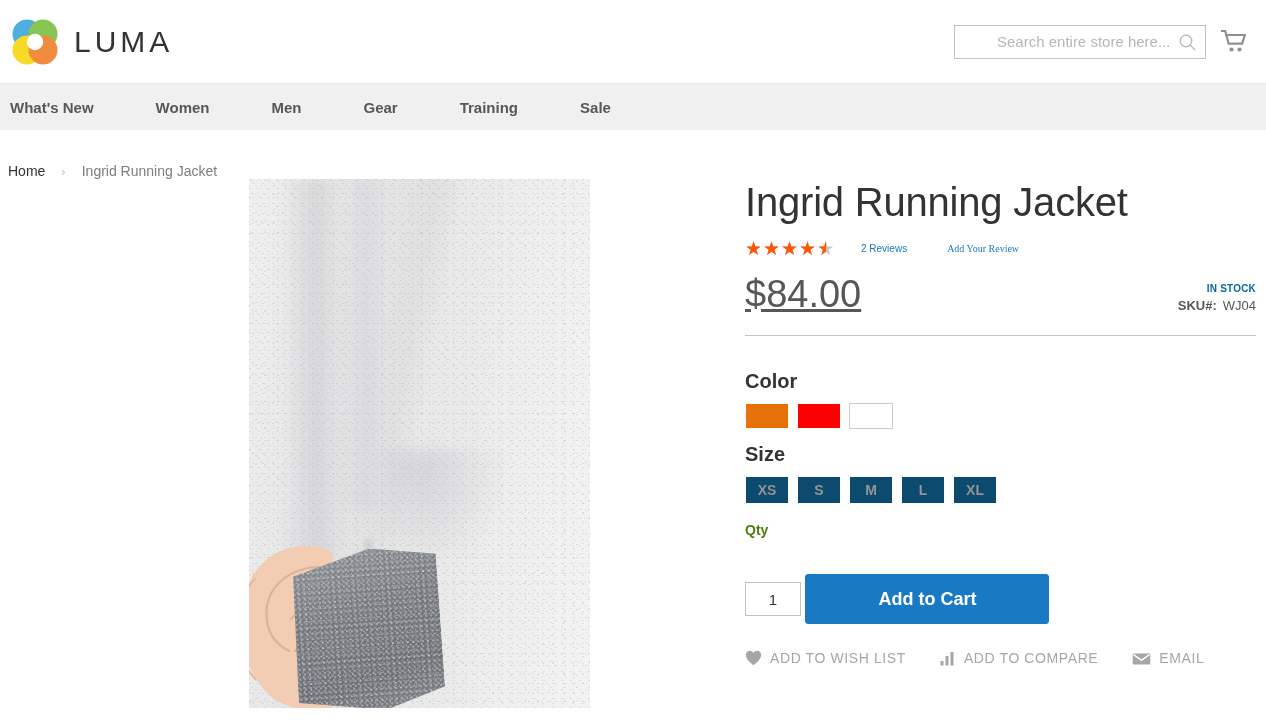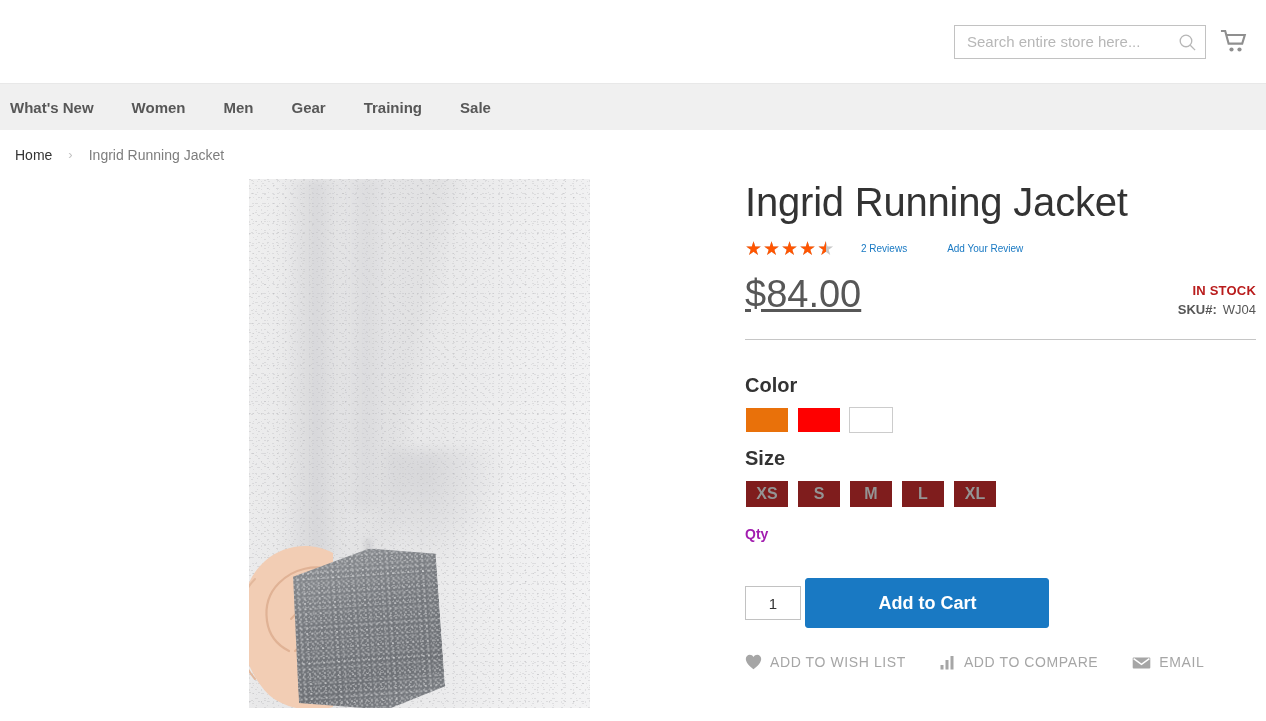--- a/index.html
+++ b/index.html
@@ -38,20 +38,21 @@
     right: 0; top: 0; height: 83px;
     display: flex; align-items: center;
   }
   .search-box {
     position: relative;
     width: 252px; height: 34px;
     border: 1px solid #c2c2c2;
     background: #fff;
     display: flex; align-items: center;
     margin-right: 14px;
+    justify-content: flex-end;
   }
   .search-input {
     border: 0; outline: 0; background: transparent;
     width: 210px; height: 30px;
     margin-left: 10px;
     font-size: 15px;
     color: #575757;
     font-family: "Liberation Sans", sans-serif;
   }
   .search-input::placeholder { color: #b7b7b7; }
@@ -62,36 +63,37 @@
   .cart-icon { width: 30px; height: 30px; margin-right: 16px; }
 
   
   .nav {
     height: 47px;
     background: #f0f0f0;
     border-top: 1px solid #e8e8e8;
     display: flex;
     align-items: center;
     padding-left: 10px;
+    gap: 24px;
   }
   .nav-item {
     font-size: 15px;
     font-weight: bold;
     color: #575757;
     margin-right: 38px;
     cursor: pointer;
     white-space: nowrap;
   }
   .nav-item:last-child { margin-right: 0; }
 
   
   .breadcrumb {
     height: 49px;
-    display: flex; align-items: center;
-    padding-left: 15px;
+    display: flex; align-items: flex-end;
+    padding-left: 8px;
     font-size: 14px;
   }
   .crumb-link { color: #333333; text-decoration: none; cursor: pointer; }
   .crumb-sep { color: #c2c2c2; margin: 0 16px; font-size: 13px; }
   .crumb-current { color: #7d7d7d; }
 
   
   .main { position: relative; display: flex; padding: 0 10px; }
 
   .gallery { width: 735px; position: relative; }
@@ -182,56 +184,56 @@
     font-size: 19px; letter-spacing: 1px;
     white-space: nowrap; line-height: 20px;
     font-family: "DejaVu Sans", sans-serif;
   }
   .stars-bg { color: #c7c7c7; }
   .stars-fg { color: #ff5501; overflow: hidden; }
   .review-link {
     font-size: 10px; color: #1979c3;
     text-decoration: none; cursor: pointer; margin-right: 40px;
   }
-  .review-link:last-child { margin-right: 0; }
+  .review-link:last-child { margin-right: 0; font-family: Liberation Serif, serif; }
 
   .price-row {
     position: relative;
     display: flex; align-items: flex-start; justify-content: space-between;
     padding-bottom: 22px;
     border-bottom: 1px solid #c6c6c6;
     margin-bottom: 34px;
   }
   .price { font-size: 38px; color: #575757; font-weight: 400; line-height: 1; text-decoration: underline; }
   .stock-block { text-align: right; padding-top: 8px; }
   .stock-status {
-    font-size: 13px; font-weight: bold; color: #b91c1c;
+    font-size: 10px; font-weight: bold; color: #0369a1;
     letter-spacing: .2px; margin-bottom: 4px;
   }
   .sku { font-size: 13px; color: #575757; }
   .sku-label { font-weight: bold; }
   .sku-value { margin-left: 6px; }
 
   .opt-label { font-size: 20px; font-weight: bold; color: #333; margin-bottom: 10px; }
   .swatch-row { display: flex; margin-bottom: 14px; }
   .color-swatch {
     width: 44px; height: 26px; margin-right: 8px;
     border: 1px solid #ffffff; cursor: pointer;
   }
   .color-swatch.white-sw { border: 1px solid #cccccc; }
   .size-row { display: flex; margin-bottom: 18px; }
   .size-swatch {
     min-width: 44px; height: 28px;
-    background: #7f1d1d; border: 1px solid #fff;
-    color: #949494; font-size: 16px; font-weight: bold;
+    background: #0c4a6e; border: 1px solid #fff;
+    color: #949494; font-size: 14px; font-weight: bold;
     display: flex; align-items: center; justify-content: center;
     margin-right: 8px; cursor: pointer; padding: 0 8px;
   }
 
-  .qty-label { font-size: 14px; font-weight: bold; color: #a21caf; margin-bottom: 8px; }
+  .qty-label { font-size: 14px; font-weight: bold; color: #4d7c0f; margin-bottom: 8px; }
   .qty-input {
     width: 56px; height: 34px;
     border: 1px solid #c2c2c2;
     text-align: center;
     font-size: 15px; color: #333;
     font-family: "Liberation Sans", sans-serif;
     outline: none;
   }
 
   .add-to-cart {
@@ -254,20 +256,32 @@
     white-space: nowrap;
   }
   .action-link .ico { margin-right: 8px; display: flex; align-items: center; }
 </style>
 </head>
 <body>
 
 <div class="page">
 
   <div class="header">
+    <div class="logo-wrap">
+      <svg class="logo-mark" viewBox="0 0 54 54">
+        <g opacity="0.88">
+          <circle cx="19" cy="19" r="14.5" fill="#37a3dc"></circle>
+          <circle cx="35" cy="19" r="14.5" fill="#79bc3f"></circle>
+          <circle cx="19" cy="35" r="14.5" fill="#f5d508"></circle>
+          <circle cx="35" cy="35" r="14.5" fill="#f07d24"></circle>
+        </g>
+        <circle cx="27" cy="27" r="8.2" fill="#ffffff"></circle>
+      </svg>
+      <span class="logo-text">LUMA</span>
+    </div>
 
     <div class="header-right">
       <div class="search-box">
         <input class="search-input" type="text" placeholder="Search entire store here..." style="">
         <svg class="search-icon" viewBox="0 0 20 20">
           <circle cx="8.4" cy="8.4" r="6.1" fill="none" stroke="#b7b7b7" stroke-width="1.4"></circle>
           <line x1="12.9" y1="12.9" x2="18" y2="18" stroke="#b7b7b7" stroke-width="1.4"></line>
         </svg>
       </div>
       <svg class="cart-icon" viewBox="0 0 30 30">

